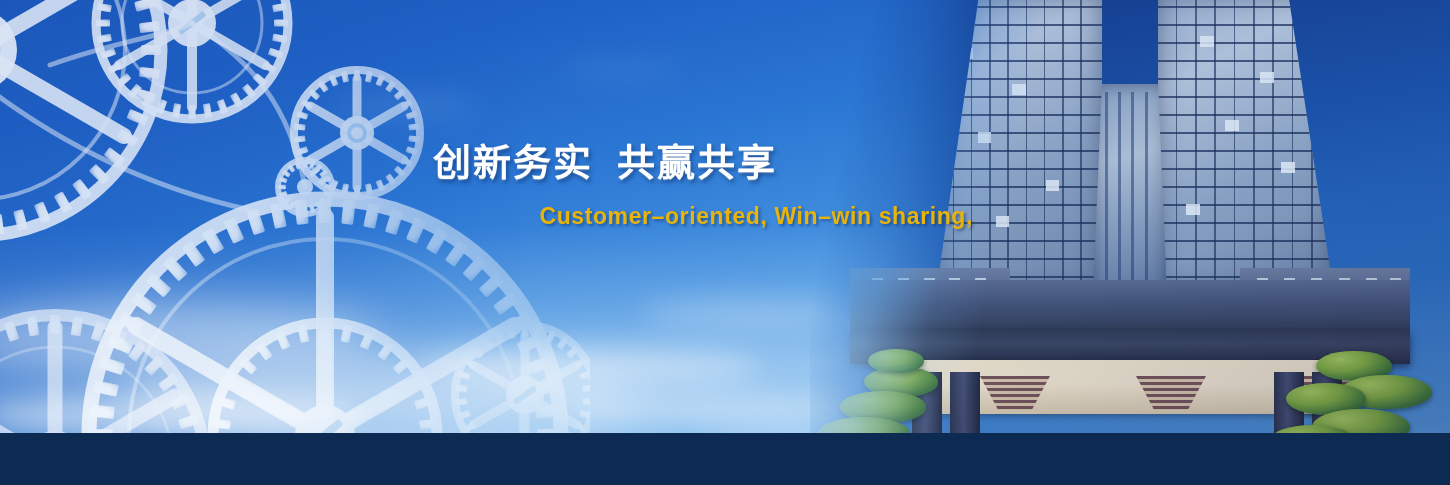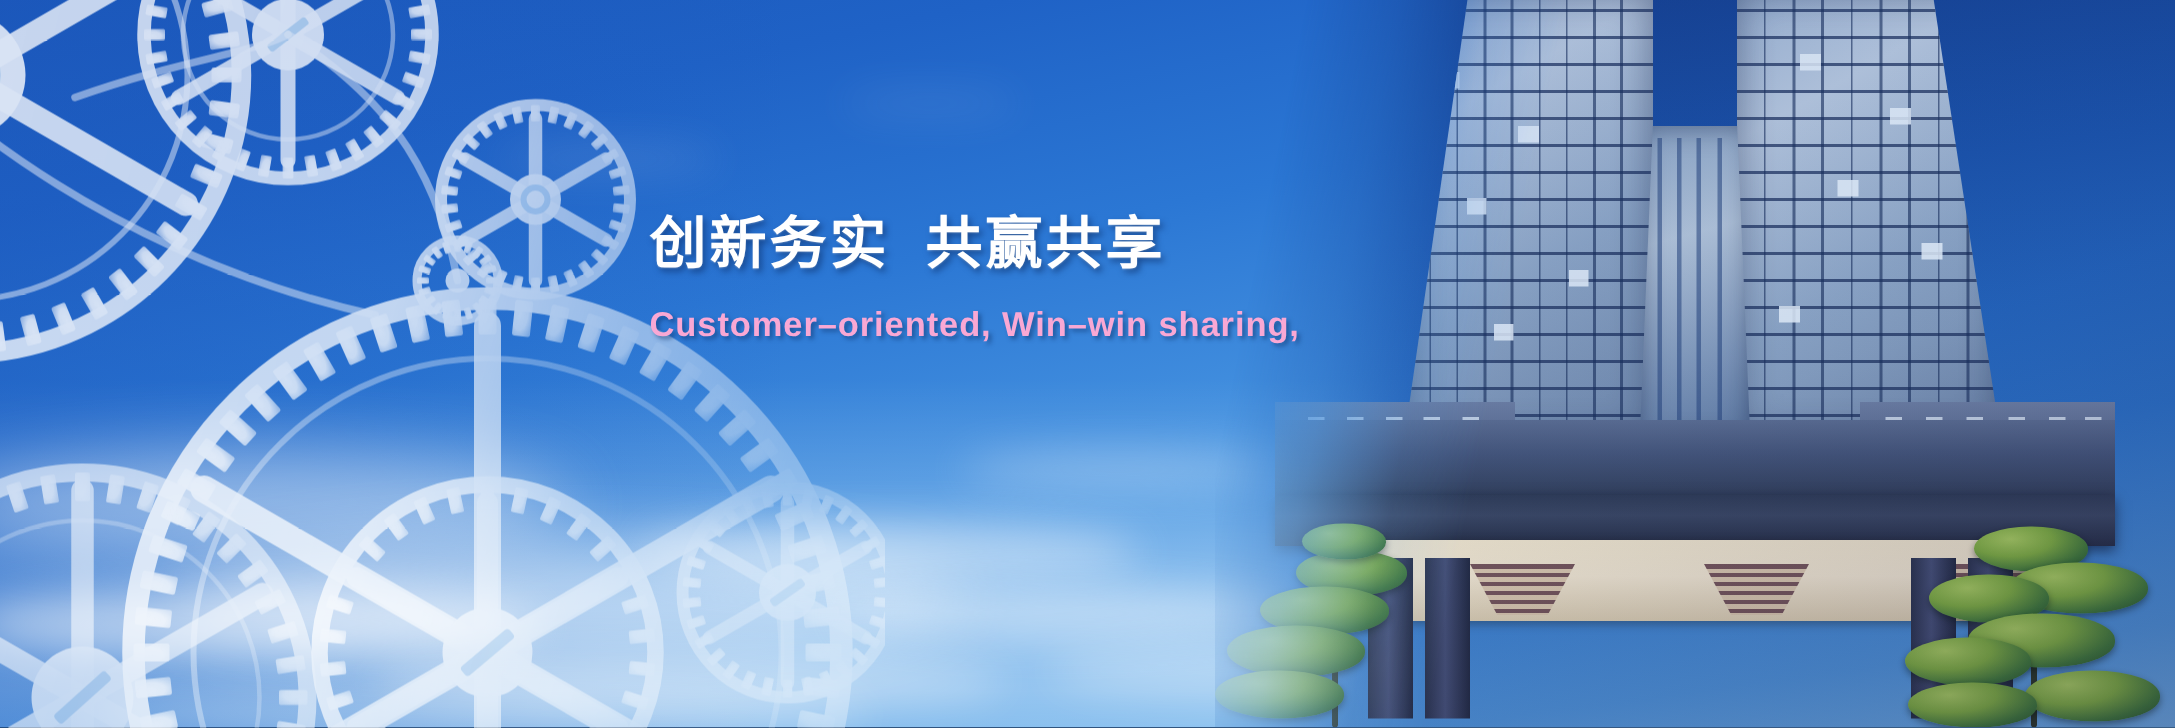--- a/index.html
+++ b/index.html
@@ -1,21 +1,21 @@
 <!DOCTYPE html>
 <html lang="zh-CN"><head>
 <meta charset="utf-8">
 <title>Corporate Banner</title>
 <style>
   html,body{margin:0;padding:0;background:#0d2b52;}
   *{box-sizing:border-box;}
 
   .banner{
     position:relative;
-    width:1450px;height:485px;
+    width:1450px;height:433px;
     overflow:hidden;
     font-family:"Liberation Sans","DejaVu Sans",sans-serif;
     user-select:none;
   }
 
   
   .sky{
     position:absolute;inset:0;
     background:
       linear-gradient(to bottom,
@@ -157,23 +157,24 @@
   .copy{position:absolute;left:433px;top:140px;width:540px;}
   .h-cn{
     color:#fff;font-size:38px;font-weight:bold;line-height:1.22;
     letter-spacing:2px;
     text-shadow:2px 3px 4px rgba(10,40,95,.55),0 1px 1px rgba(255,255,255,.35);
     white-space:pre;
   }
   .h-cn .gap{display:inline-block;width:24px;}
   .sub{
     margin-top:14px;
-    color:#f9a8d4;font-size:23px;font-weight:bold;line-height:1.46;
+    color:#eab308;font-size:23px;font-weight:bold;line-height:1.46;
     letter-spacing:.6px;
     text-shadow:2px 2px 3px rgba(12,45,100,.5);
+    text-align:right;
   }
 </style>
 </head>
 <body>
 
 <div class="banner">
 
   <div class="sky"></div>
   <div class="sky-left-tint"></div>
 

